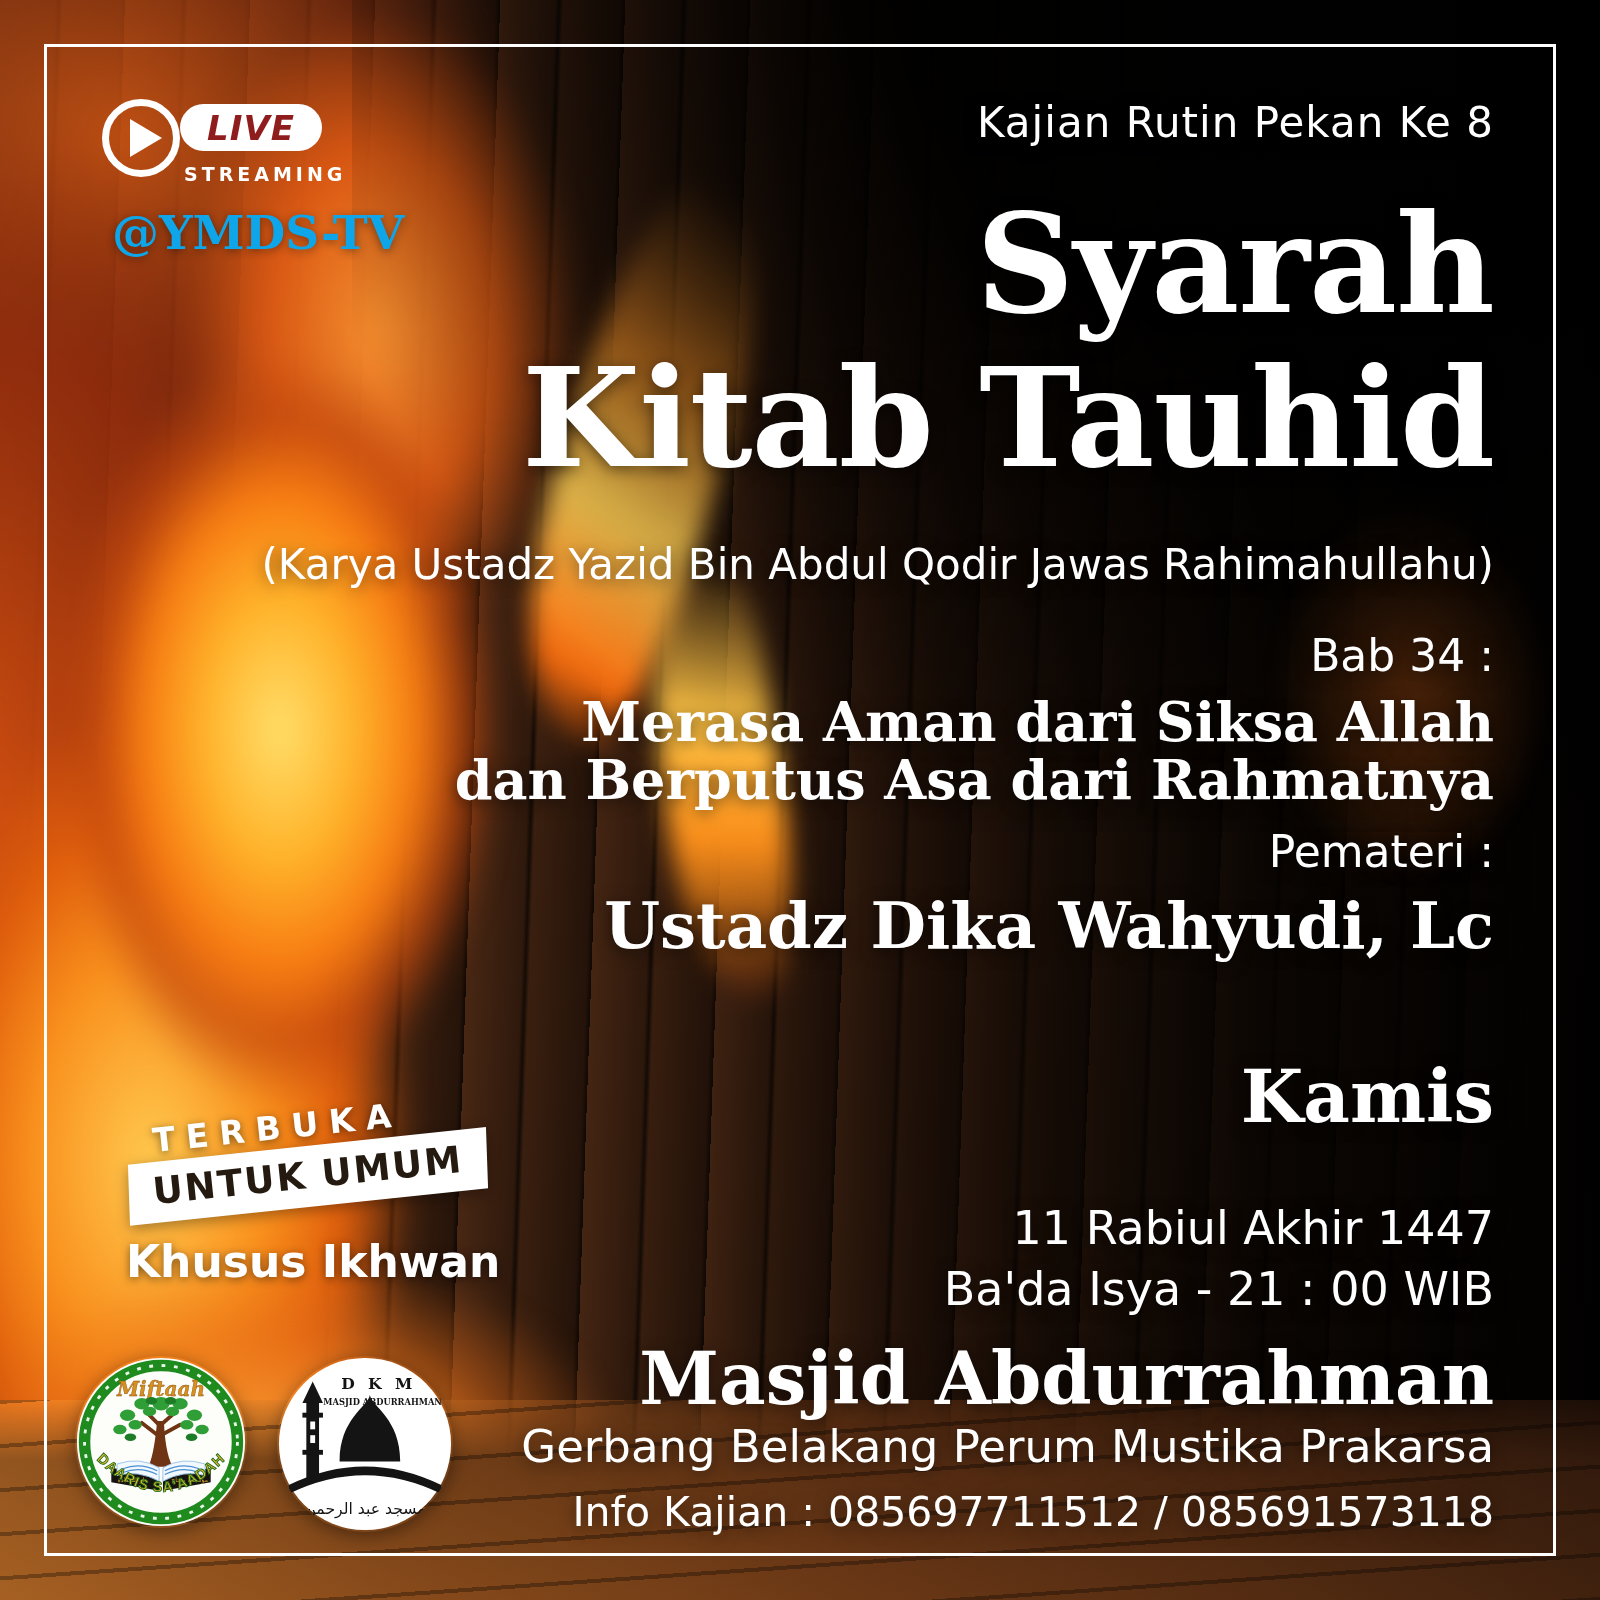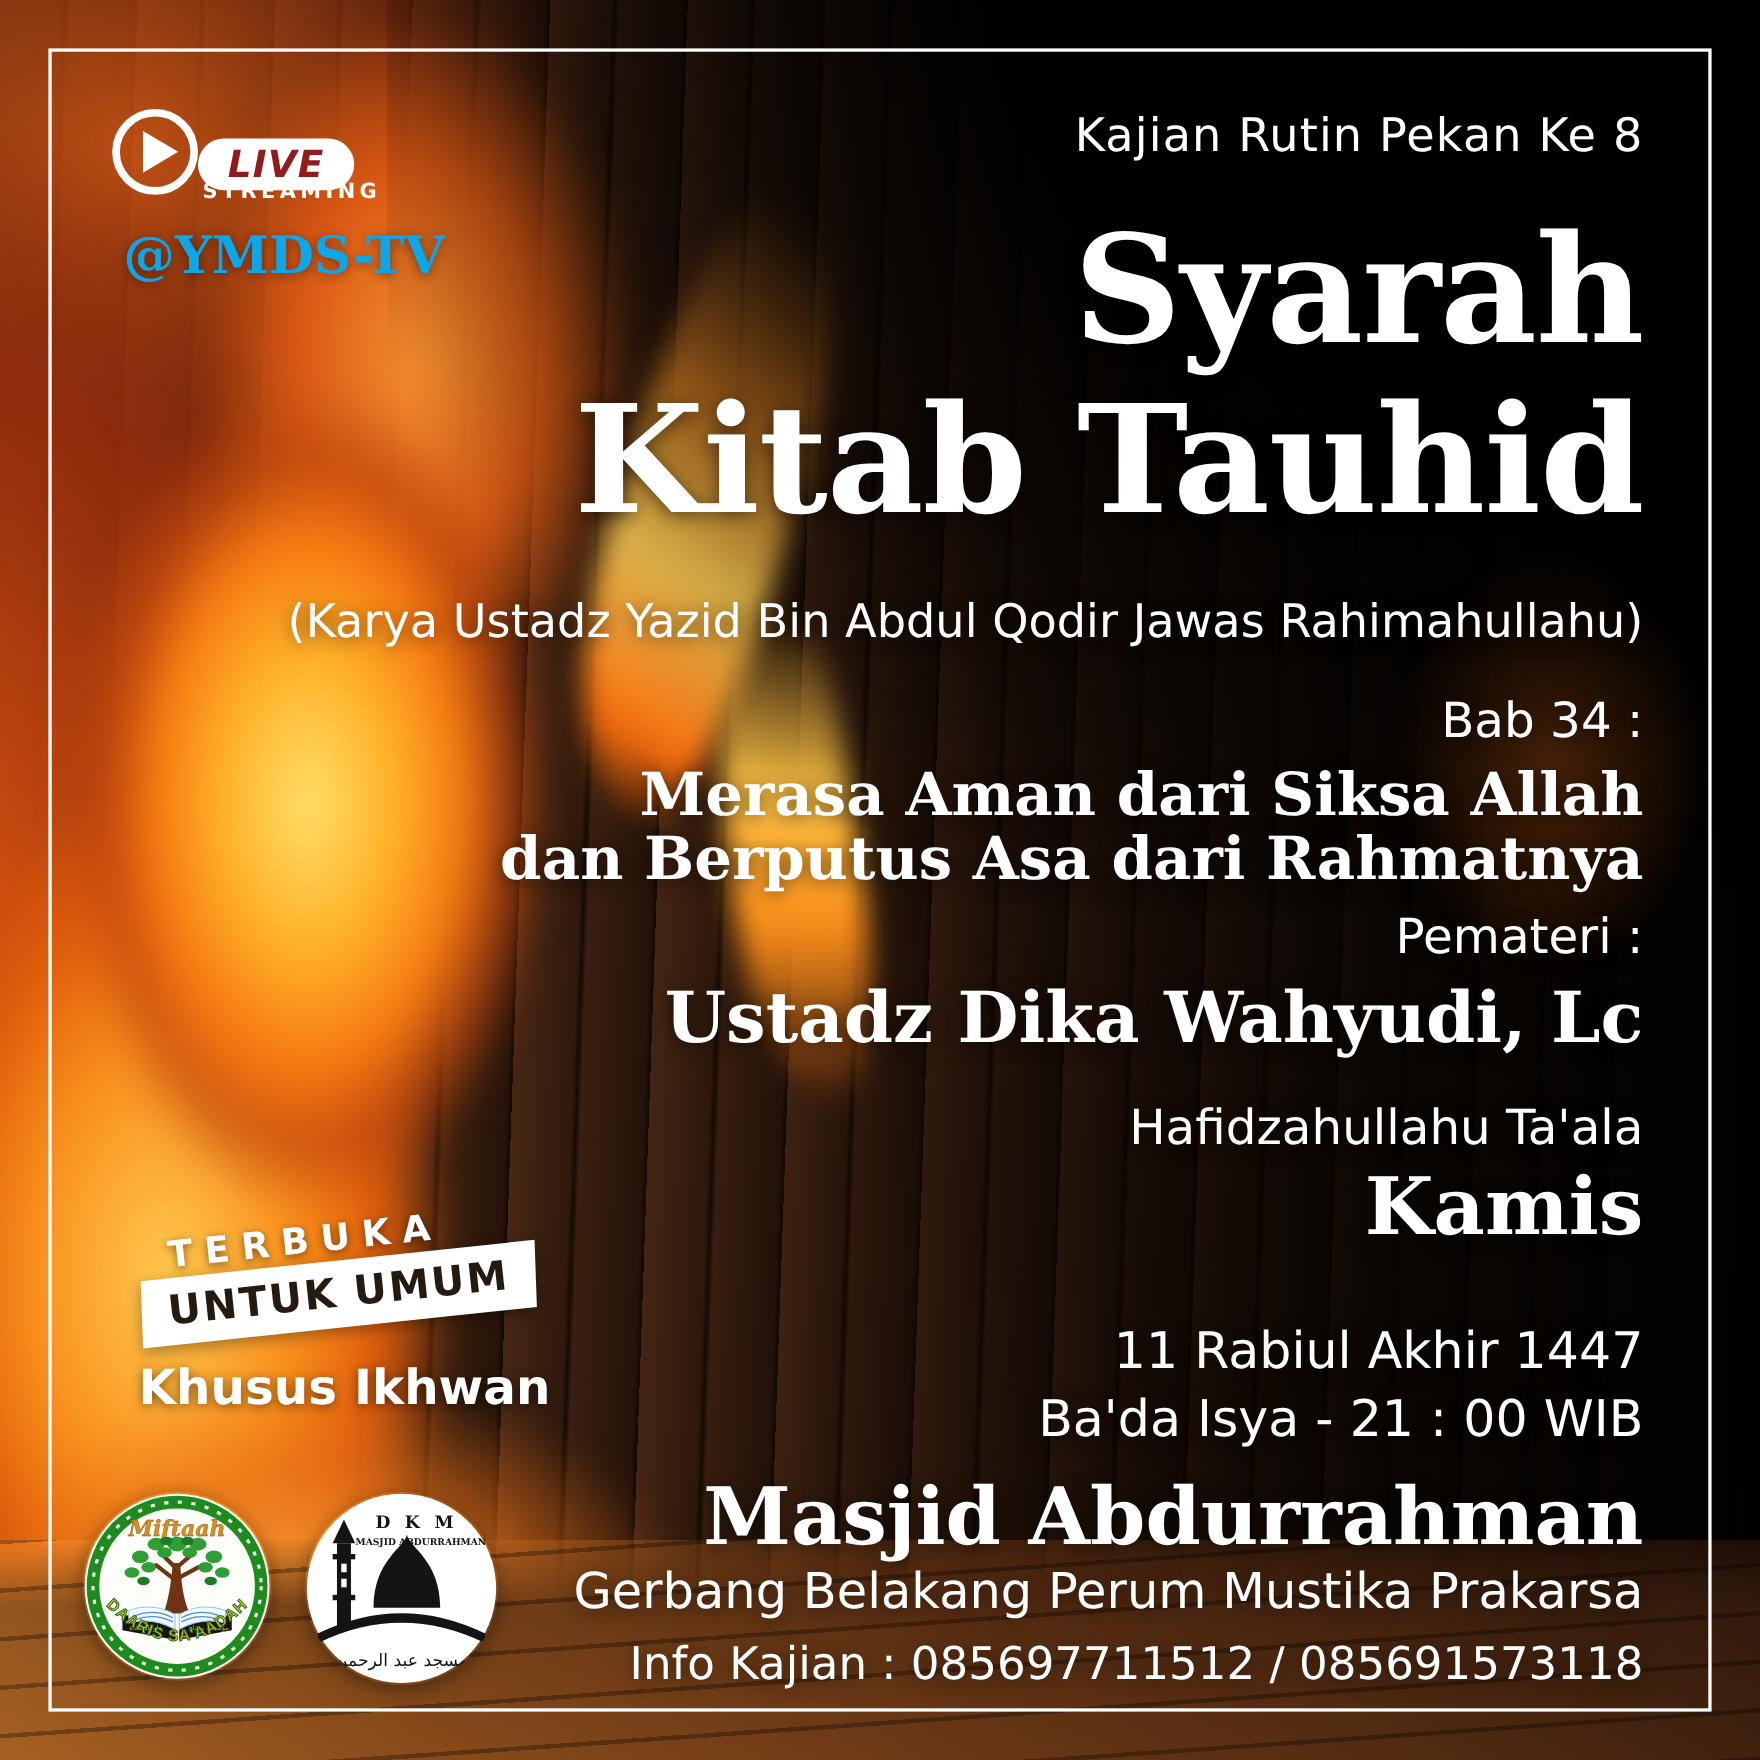--- a/index.html
+++ b/index.html
@@ -43,21 +43,21 @@
       linear-gradient(0deg, #5d3315 0%, #3a2010 70%, rgba(40,20,8,0) 100%);}
 
   .frame{position:absolute;inset:44px;border:3px solid #ffffff;pointer-events:none;z-index:30;}
   .content{position:absolute;inset:0;z-index:40;}
 
   
   .live-badge{position:absolute;left:100px;top:95px;width:240px;height:95px;}
   .play-circle{position:absolute;left:2px;top:4px;width:64px;height:64px;border:7px solid #fff;border-radius:50%;}
   .play-tri{position:absolute;left:21px;top:13px;width:0;height:0;
     border-left:32px solid #fff;border-top:19px solid transparent;border-bottom:19px solid transparent;}
-  .live-pill{position:absolute;left:80px;top:31px;width:142px;height:47px;background:#fff;border-radius:24px;
+  .live-pill{position:absolute;left:80px;top:9px;width:142px;height:47px;background:#fff;border-radius:24px;
     display:flex;align-items:center;justify-content:center;text-align:right;}
   .live-word{font-style:italic;font-weight:800;font-size:34px;color:#8f1d1d;letter-spacing:1px;
     font-family:"DejaVu Sans","Liberation Sans",sans-serif;}
   .streaming{position:absolute;left:84px;top:68px;font-size:19px;font-weight:bold;color:#fff;letter-spacing:4px;}
   .channel{position:absolute;left:112px;top:205px;font-family:"DejaVu Serif","Liberation Serif",serif;
     font-weight:bold;font-size:47px;color:#0ea5e9;text-shadow:0 2px 10px rgba(0,0,0,.45);}
 
   
   .r{position:absolute;right:106px;text-align:right;color:#fff;white-space:nowrap;
      text-shadow:0 3px 16px rgba(0,0,0,.55);}
@@ -126,21 +126,20 @@
 
     <div class="r sans series">Kajian Rutin Pekan Ke 8</div>
     <div class="r serifd title1">Syarah</div>
     <div class="r serifd title2">Kitab Tauhid</div>
     <div class="r sans subtitle">(Karya Ustadz Yazid Bin Abdul Qodir Jawas Rahimahullahu)</div>
     <div class="r sans bab">Bab 34 :</div>
     <div class="r serifd ch1">Merasa Aman dari Siksa Allah</div>
     <div class="r serifd ch2">dan Berputus Asa dari Rahmatnya</div>
     <div class="r sans pemateri">Pemateri :</div>
     <div class="r serifd spkname">Ustadz Dika Wahyudi, Lc</div>
-    <div class="r sans honorific">Hafidzahullahu Ta'ala</div>
     <div class="r serifd day">Kamis</div>
     <div class="r sans dateh">11 Rabiul Akhir 1447</div>
     <div class="r sans time">Ba'da Isya - 21 : 00 WIB</div>
     <div class="r serifd venue">Masjid Abdurrahman</div>
     <div class="r sans address">Gerbang Belakang Perum Mustika Prakarsa</div>
     <div class="r sans info">Info Kajian : 085697711512 / 085691573118</div>
 
     <div class="terbuka">TERBUKA</div>
     <div class="umum-banner">
       <span>UNTUK UMUM</span>

